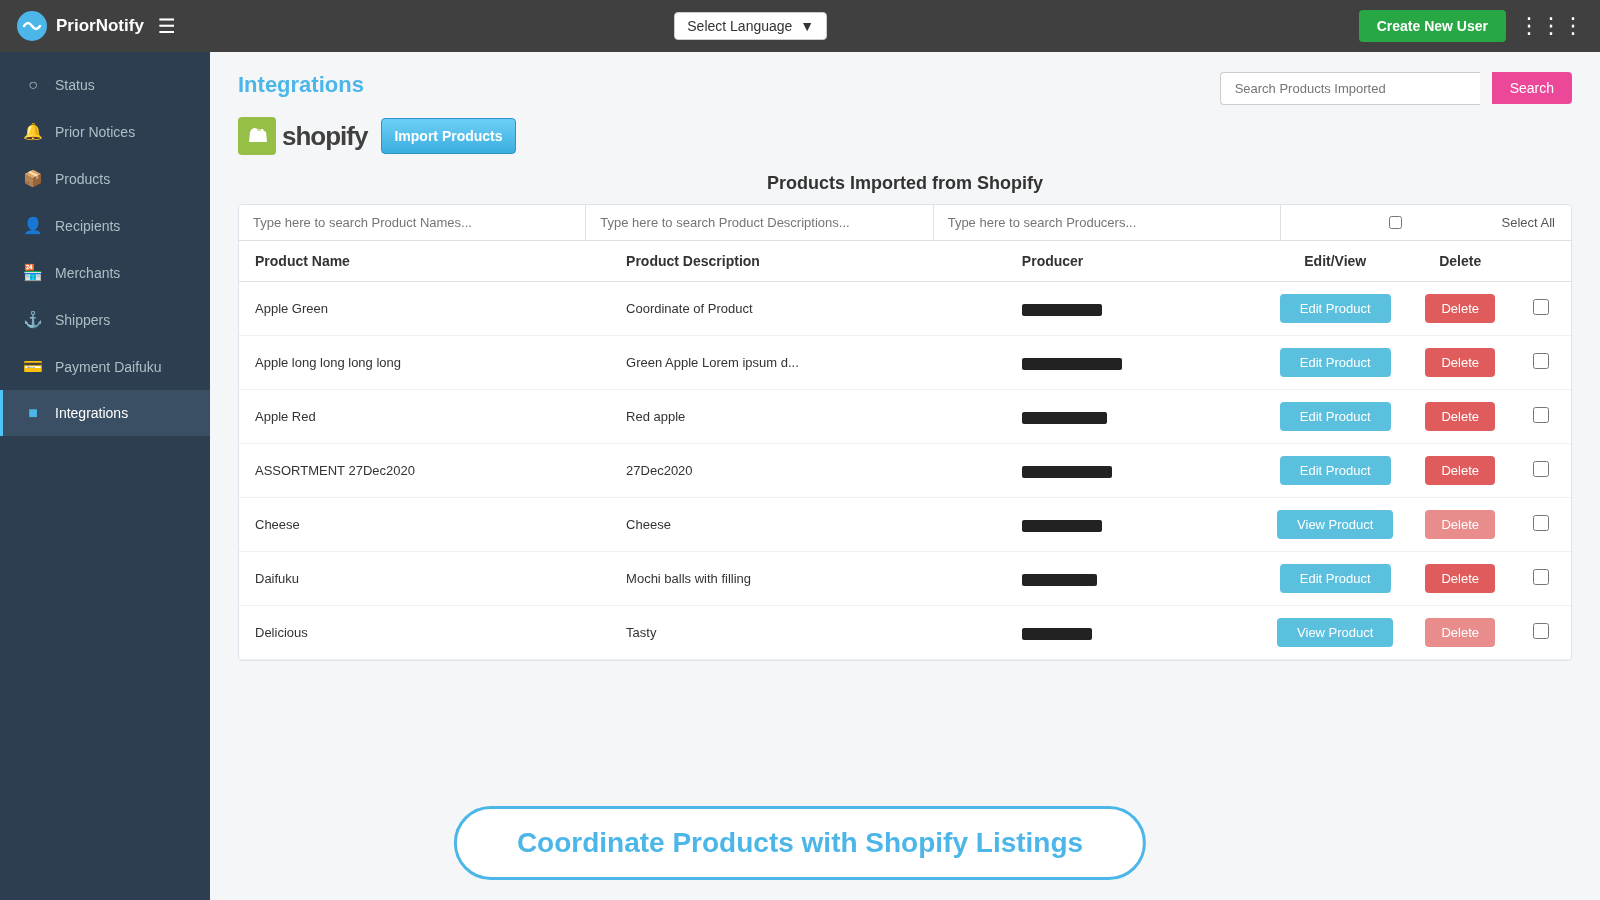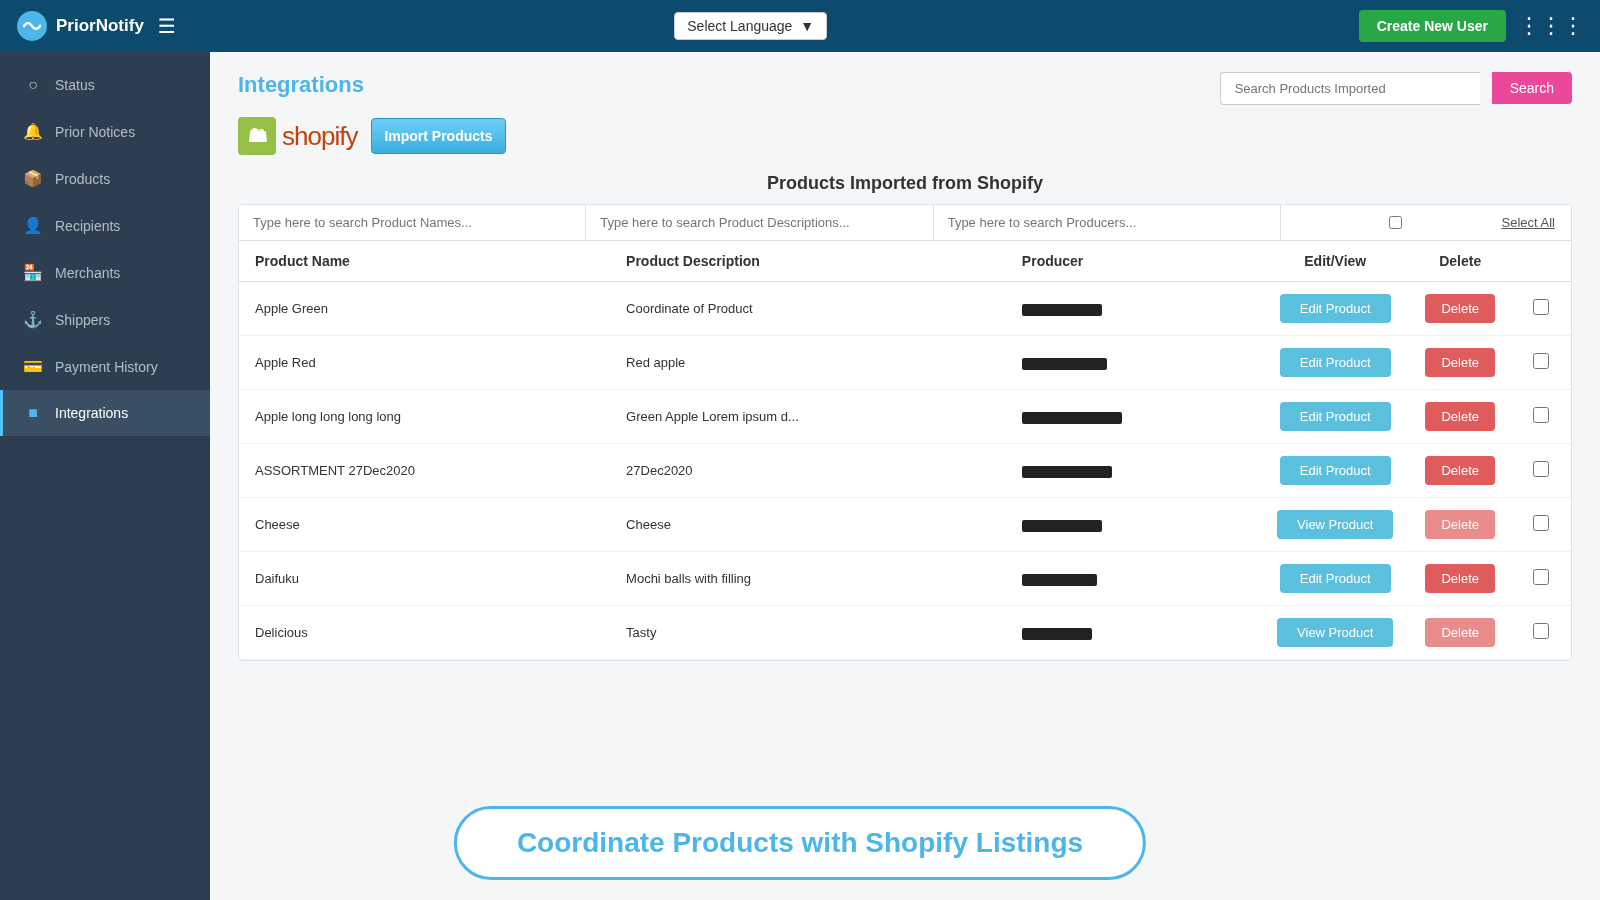--- a/index.html
+++ b/index.html
@@ -1,21 +1,21 @@
 <!DOCTYPE html>
 <html><head>
   <meta charset="utf-8">
   <style>
     * { box-sizing: border-box; margin: 0; padding: 0; }
     body { font-family: 'Segoe UI', Arial, sans-serif; display: flex; flex-direction: column; height: 900px; width: 1600px; overflow: hidden; background: #f4f6f8; }
 
     
     .topnav {
       display: flex; align-items: center; justify-content: space-between;
-      background: #0c4a6e; height: 52px; padding: 0 16px; flex-shrink: 0;
+      background: #404040; height: 52px; padding: 0 16px; flex-shrink: 0;
     }
     .topnav-left { display: flex; align-items: center; gap: 14px; }
     .logo-area { display: flex; align-items: center; gap: 8px; }
     .logo-icon { width: 32px; height: 32px; }
     .logo-text { color: white; font-size: 17px; font-weight: 600; }
     .hamburger { color: white; font-size: 20px; cursor: pointer; }
     .topnav-center {}
     .lang-select {
       background: white; border: 1px solid #ccc; border-radius: 4px;
       padding: 5px 12px; font-size: 14px; cursor: pointer;
@@ -57,21 +57,21 @@
     }
     .search-btn {
       background: #ec4899; color: white; border: none; border-radius: 0 4px 4px 0;
       padding: 8px 18px; font-size: 14px; cursor: pointer; font-weight: 500;
     }
 
     
     .shopify-section { display: flex; align-items: center; gap: 14px; margin-bottom: 18px; }
     .shopify-logo { display: flex; align-items: center; gap: 6px; }
     .shopify-bag { width: 38px; height: 38px; }
-    .shopify-text { font-size: 26px; font-weight: 400; color: #c2410c; letter-spacing: -1px; }
+    .shopify-text { font-size: 26px; font-weight: 700; color: #404040; letter-spacing: -1px; }
     .import-btn {
       background: linear-gradient(180deg, #6ecff6 0%, #3aaedf 100%);
       color: white; border: none; border-radius: 4px;
       padding: 9px 12px; font-size: 14px; font-weight: 600; cursor: pointer;
       border: 1px solid #2a95c5;
     }
 
     
     .table-title { text-align: center; font-size: 18px; font-weight: 600; color: #333; margin-bottom: 10px; }
     .table-container {
@@ -171,21 +171,21 @@
     <div class="sidebar-item">
       <span class="sidebar-icon">🏪</span>
       <span>Merchants</span>
     </div>
     <div class="sidebar-item">
       <span class="sidebar-icon">⚓</span>
       <span>Shippers</span>
     </div>
     <div class="sidebar-item">
       <span class="sidebar-icon">💳</span>
-      <span>Payment History</span>
+      <span>Payment Daifuku</span>
     </div>
     <div class="sidebar-item active">
       <span class="sidebar-icon" style="color:#4db6e8;">■</span>
       <span>Integrations</span>
     </div>
   </aside>
 
   <main class="main">
     <div class="main-header">
       <h1 class="page-title">Integrations</h1>
@@ -210,21 +210,21 @@
     <div class="table-title">Products Imported from Shopify</div>
 
     <div class="table-container">
 
       <div class="table-search-row">
         <input type="text" placeholder="Type here to search Product Names..." style="">
         <input type="text" placeholder="Type here to search Product Descriptions..." style="">
         <input type="text" style="border-right: 1px solid rgb(224, 224, 224);" placeholder="Type here to search Producers...">
         <div style="display:flex;align-items:center;width:290px;padding:0 16px;gap:8px;justify-content:flex-end;">
           <input type="checkbox" style="">
-          <span style="font-size:13px;color:#555;text-decoration:underline;">Select All</span>
+          <span style="font-size:13px;color:#555;">Select All</span>
         </div>
       </div>
 
       <table>
         <thead>
           <tr>
             <th>Product Name</th>
             <th>Product Description</th>
             <th>Producer</th>
             <th class="col-editview actions-col">Edit/View</th>
@@ -243,40 +243,40 @@
       <button class="edit-btn">Edit Product</button>
     </td>
     <td class="col-delete" style="text-align:center;">
       <button class="delete-btn">Delete</button>
     </td>
     <td class="col-check checkbox-cell">
       <input type="checkbox" style="">
     </td>
   </tr>
             <tr>
+    <td>Apple long long long long</td>
+    <td>Green Apple Lorem ipsum d...</td>
+    <td>
+      <span class="producer-redacted" style="width:100px;"></span>
+    </td>
+    <td class="col-editview" style="text-align:center;">
+      <button class="edit-btn">Edit Product</button>
+    </td>
+    <td class="col-delete" style="text-align:center;">
+      <button class="delete-btn">Delete</button>
+    </td>
+    <td class="col-check checkbox-cell">
+      <input type="checkbox" style="">
+    </td>
+  </tr>
+            <tr>
     <td>Apple Red</td>
     <td>Red apple</td>
     <td>
       <span class="producer-redacted" style="width:85px;"></span>
-    </td>
-    <td class="col-editview" style="text-align:center;">
-      <button class="edit-btn">Edit Product</button>
-    </td>
-    <td class="col-delete" style="text-align:center;">
-      <button class="delete-btn">Delete</button>
-    </td>
-    <td class="col-check checkbox-cell">
-      <input type="checkbox" style="">
-    </td>
-  </tr>
-            <tr>
-    <td>Apple long long long long</td>
-    <td>Green Apple Lorem ipsum d...</td>
-    <td>
-      <span class="producer-redacted" style="width:100px;"></span>
     </td>
     <td class="col-editview" style="text-align:center;">
       <button class="edit-btn">Edit Product</button>
     </td>
     <td class="col-delete" style="text-align:center;">
       <button class="delete-btn">Delete</button>
     </td>
     <td class="col-check checkbox-cell">
       <input type="checkbox" style="">
     </td>

